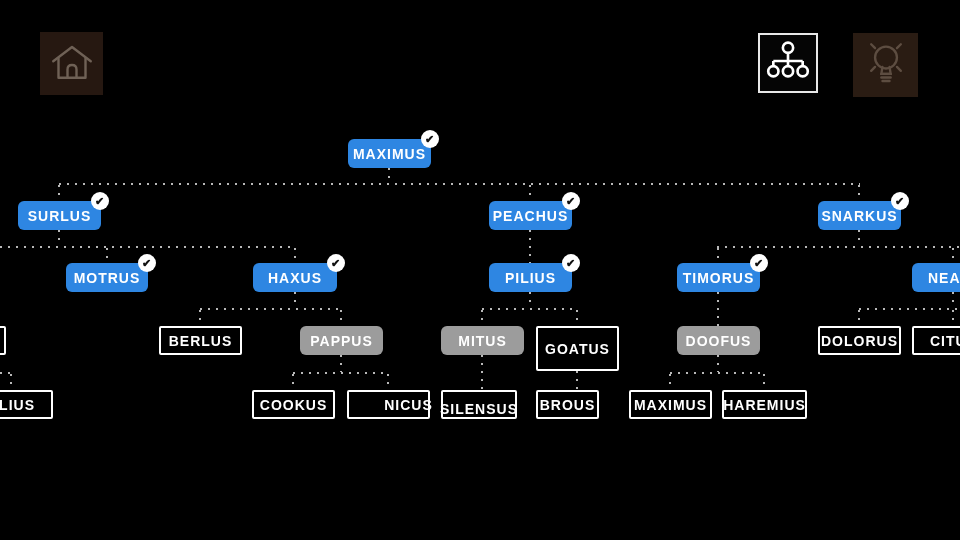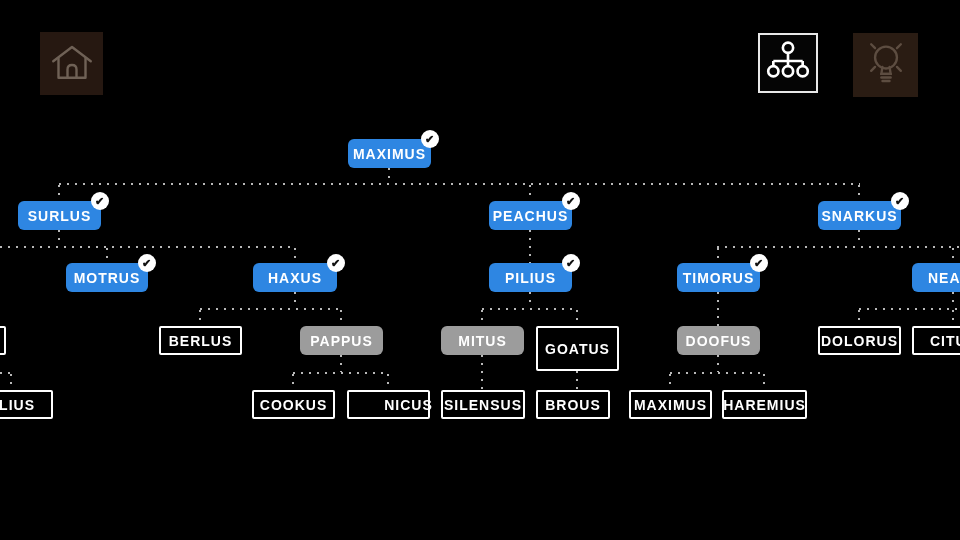--- a/index.html
+++ b/index.html
@@ -171,24 +171,24 @@
       </div>
       <div class="node open align-right" style="left: -45px; top: 390px; width: 98px; height: 29px;">
         <span>ILIUS</span>
       </div>
       <div class="node open" style="left: 252px; top: 390px; width: 83px; height: 29px; align-items: center;">
         <span>COOKUS</span>
       </div>
       <div class="node open" style="left: 347px; top: 390px; width: 83px; height: 29px; padding-left: 40px;">
         <span>NICUS</span>
       </div>
-      <div class="node open" style="left: 441px; top: 390px; width: 84px; height: 29px;">
+      <div class="node open" style="left: 441px; top: 390px; width: 76px; height: 29px; align-items: flex-end;">
         <span>SILENSUS</span>
       </div>
-      <div class="node open" style="left: 536px; top: 390px; width: 74px; height: 29px;">
+      <div class="node open" style="left: 536px; top: 390px; width: 63px; height: 29px;">
         <span>BROUS</span>
       </div>
       <div class="node open" style="left: 629px; top: 390px; width: 83px; height: 29px;">
         <span>MAXIMUS</span>
       </div>
       <div class="node open" style="left: 722px; top: 390px; width: 85px; height: 29px;">
         <span>HAREMIUS</span>
       </div>
     </div>
 

